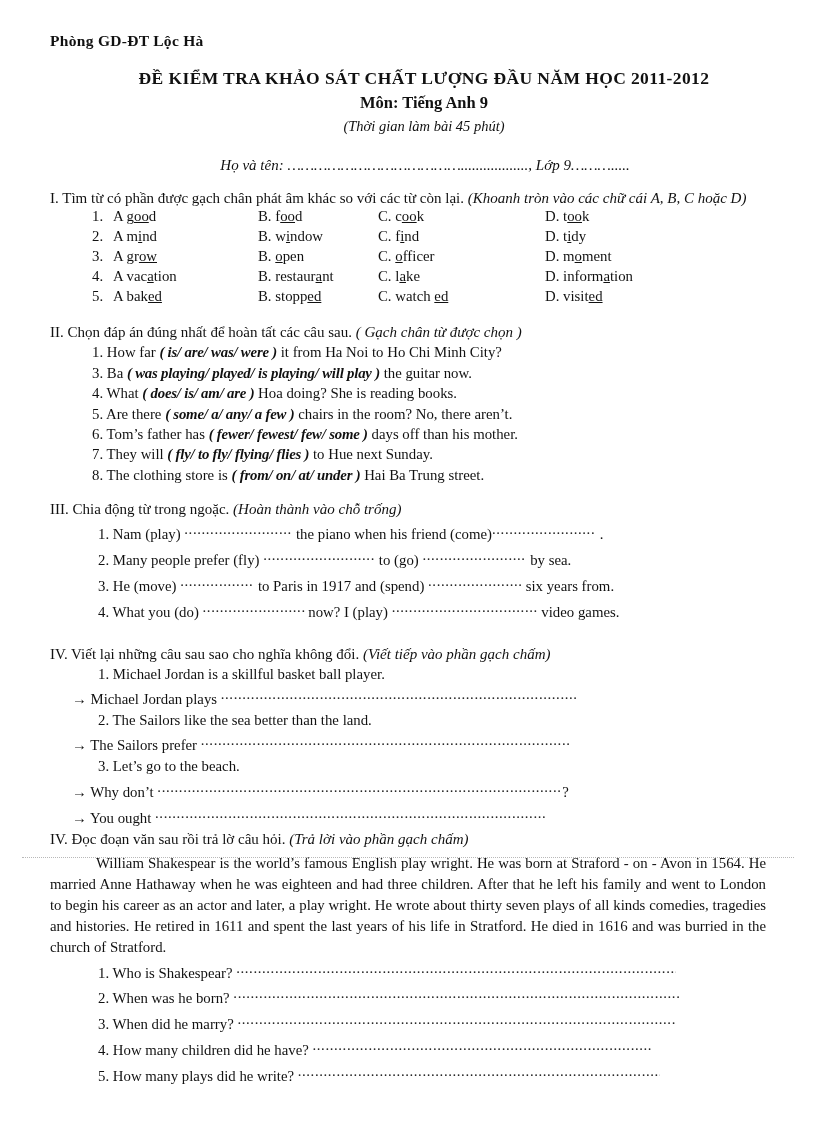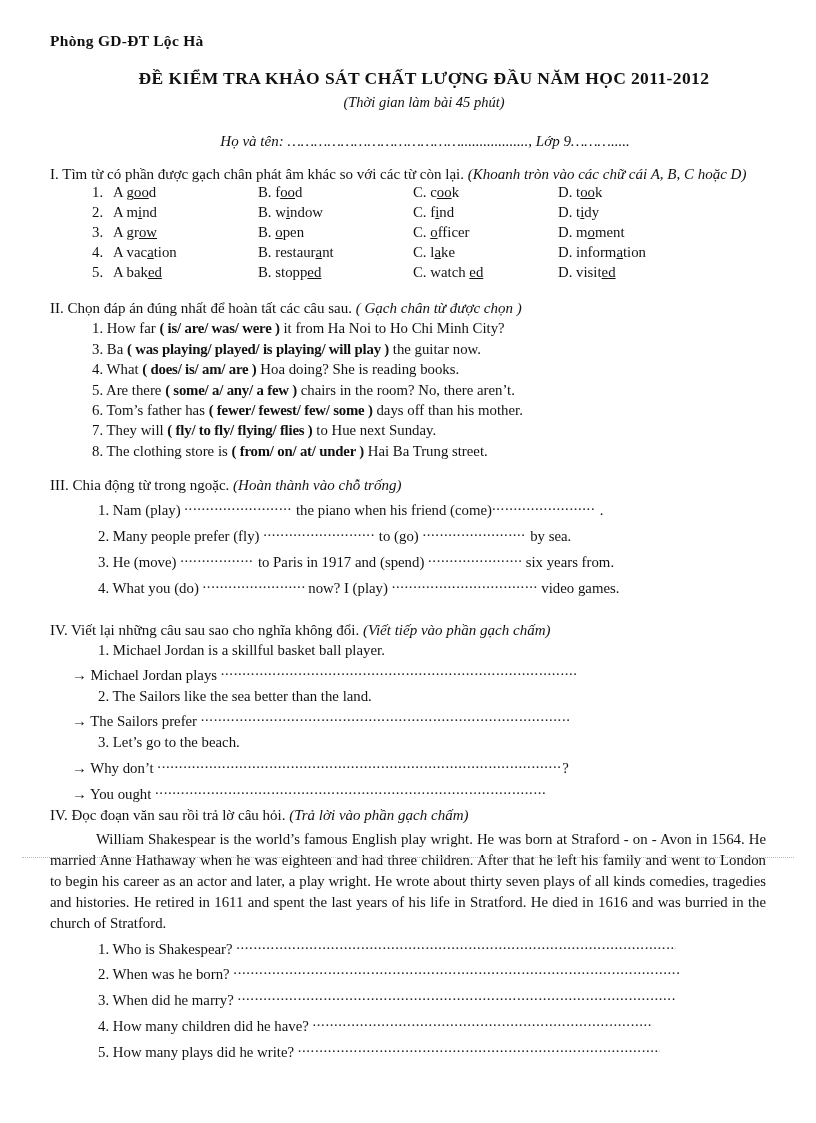--- a/index.html
+++ b/index.html
@@ -88,27 +88,28 @@
     padding-left: 42px;
   }
   .pron-row .col {
     position: absolute;
     top: 0;
     white-space: nowrap;
   }
   .col-n { left: 42px; }
   .col-a { left: 63px; }
   .col-b { left: 208px; }
-  .col-c { left: 363px; }
-  .col-d { left: 508px; }
+  .col-c { left: 328px; }
+  .col-d { left: 495px; }
   u.ul { text-decoration: underline; text-underline-offset: 1px; }
 
   
   .choice {
     font-weight: bold;
+    font-style: italic;
     font-family: "Liberation Serif", serif;
     letter-spacing: -0.2px;
   }
 
   
   .dots {
     display: inline-block;
     overflow: hidden;
     vertical-align: baseline;
     letter-spacing: .6px;
@@ -140,20 +141,21 @@
 </style>
 </head>
 <body>
 
 <div class="page">
 
   <div class="org">Phòng  GD-ĐT Lộc Hà</div>
 
   <div class="title-block">
     <div class="title-main">ĐỀ KIỂM  TRA  KHẢO  SÁT  CHẤT  LƯỢNG  ĐẦU  NĂM  HỌC  2011-2012</div>
+    <div class="title-sub">Môn:  Tiếng  Anh 9</div>
     <div class="title-time">(Thời gian làm bài 45 phút)</div>
   </div>
 
   <div class="name-line">Họ và tên: ………………………………….................., Lớp 9……….....</div>
 
   <div class="section-head">
     <span class="sh-bold">I. Tìm từ có phần  được  gạch chân phát  âm khác  so với các từ còn lại.</span>
     <span class="sh-it">(Khoanh tròn vào các chữ cái A, B, C hoặc D)</span>
   </div>
   <div id="p1list">

